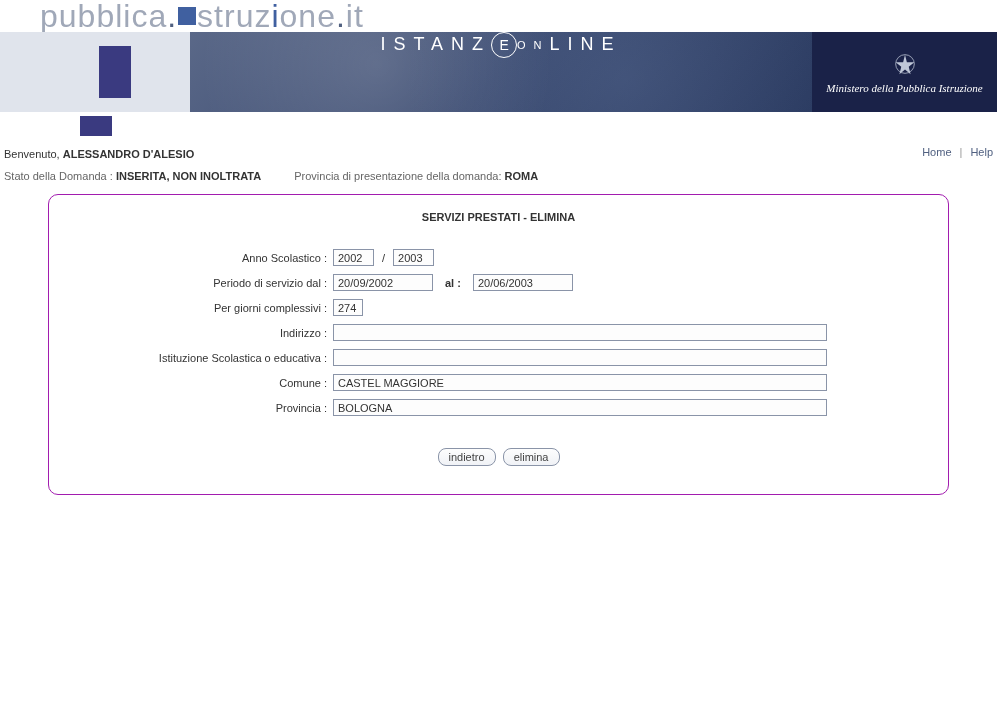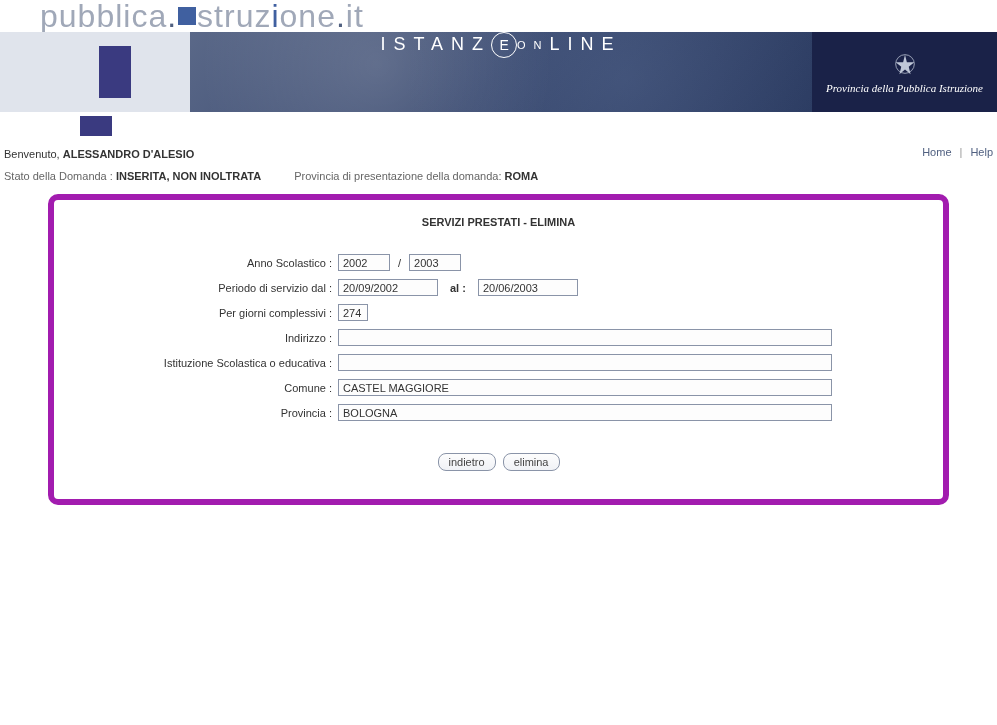--- a/index.html
+++ b/index.html
@@ -180,21 +180,21 @@
     .status-value {
       font-weight: bold;
       color: #333;
     }
     .provincia-wrap {
       display: inline-block;
       margin-left: 30px;
     }
     .form-panel {
       margin: 4px 48px 0 48px;
-      border: 6px solid #a21caf;
+      border: 1px solid #a21caf;
       border-radius: 10px;
       padding: 16px 24px 28px 24px;
       background: #fff;
     }
     .form-title {
       text-align: center;
       font-weight: bold;
       font-size: 11px;
       margin-bottom: 24px;
     }
@@ -218,21 +218,21 @@
     }
     .form-input {
       border: 1px solid #8a94a8;
       background: #fdfdfd;
       height: 17px;
       padding: 1px 4px;
       font-family: Verdana, Arial, sans-serif;
       font-size: 11px;
       color: #333;
     }
-    .input-xs { width: 52px; }
+    .input-xs { width: 41px; }
     .input-sm { width: 100px; }
     .input-tiny { width: 30px; }
     .input-lg { width: 494px; }
     .slash {
       margin: 0 2px;
     }
     .al-label {
       margin: 0 6px;
       font-weight: bold;
     }
@@ -269,21 +269,21 @@
   <div class="banner-center">
     <div class="banner-text">
       <span>ISTANZ</span><span class="circle-e">E</span><span class="small">ON</span><span>LINE</span>
     </div>
   </div>
   <div class="banner-right">
     <svg class="banner-emblem" viewBox="0 0 30 30">
       <circle cx="15" cy="15" r="10" fill="none" stroke="#c0c8d8" stroke-width="0.8"></circle>
       <path d="M15 5 L17 13 L25 13 L19 18 L21 26 L15 21 L9 26 L11 18 L5 13 L13 13 Z" fill="#c0c8d8"></path>
     </svg>
-    <div class="banner-ministry">Provincia della Pubblica Istruzione</div>
+    <div class="banner-ministry">Ministero della Pubblica Istruzione</div>
   </div>
 </div>
 
 <div class="sub-banner">
   <div class="sub-banner-left">
     <div class="sub-banner-block"></div>
   </div>
 </div>
 
 <div class="info-bar">

